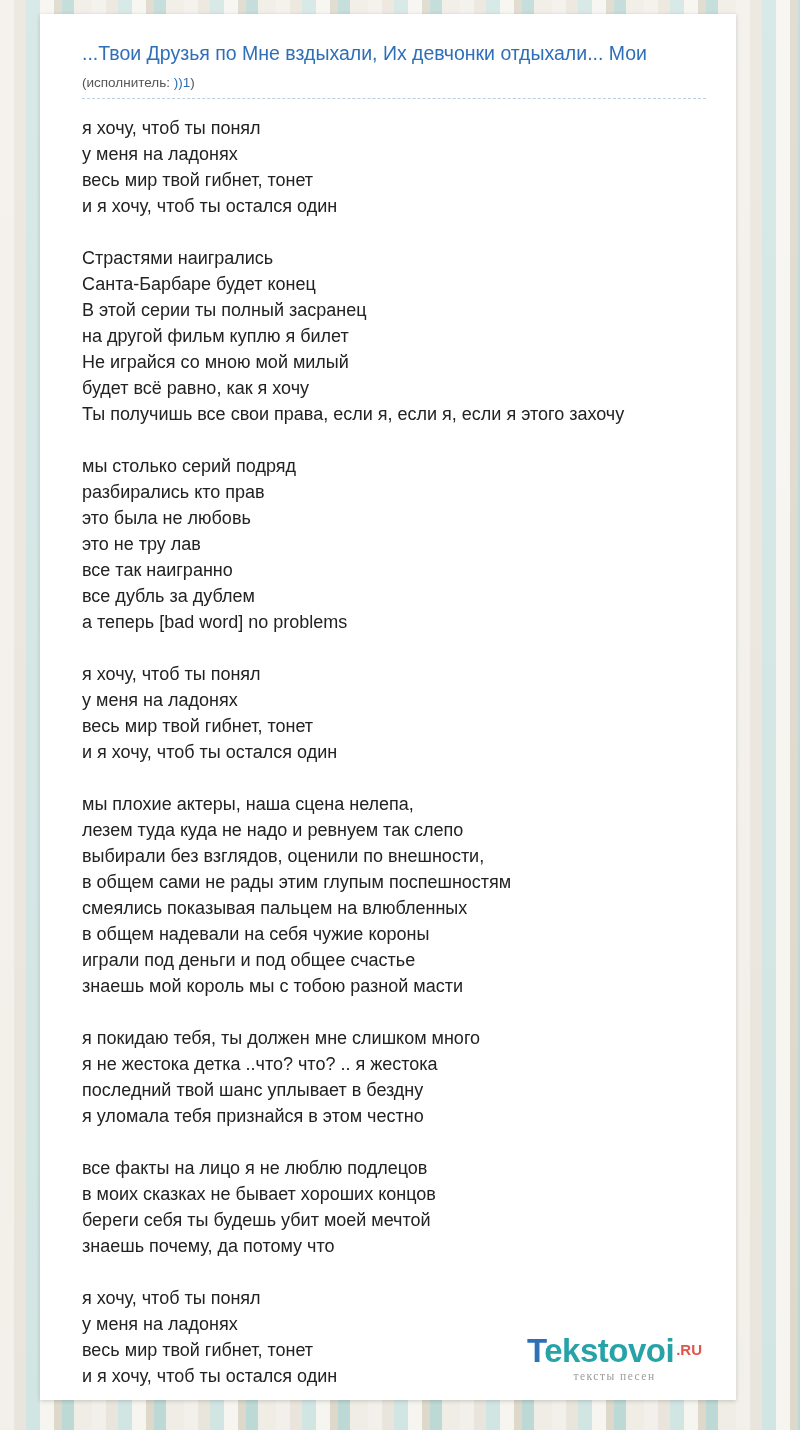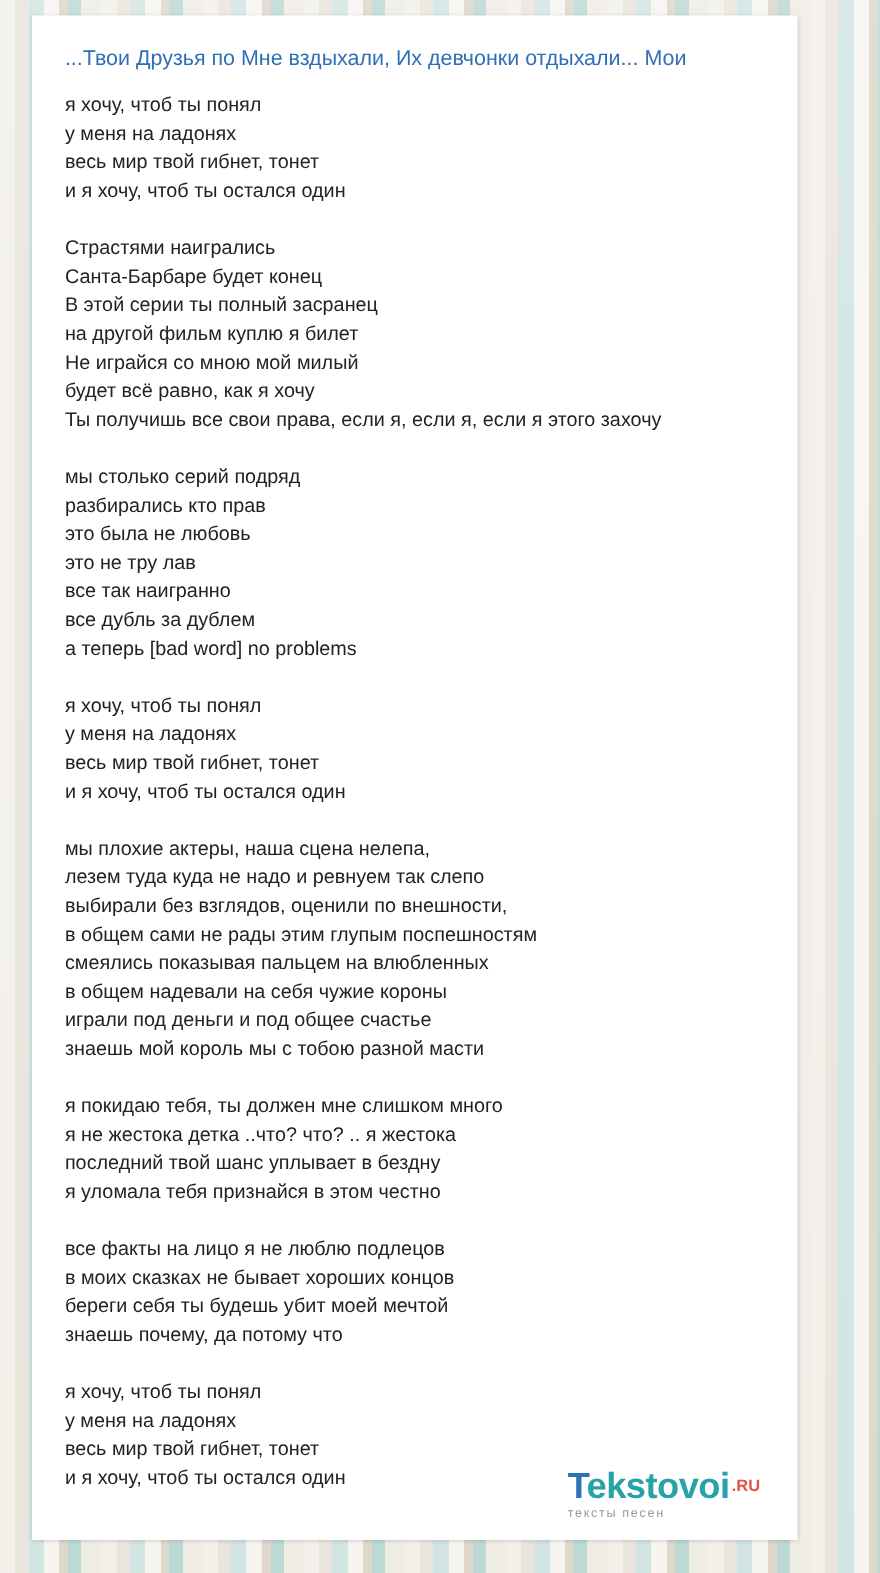--- a/index.html
+++ b/index.html
@@ -35,28 +35,29 @@
   .bg-wash {
     position: absolute;
     inset: 0;
     background: linear-gradient(180deg, rgba(255,255,255,0.18), rgba(255,255,255,0.05));
     z-index: 0;
   }
 
   
   .sheet {
     position: absolute;
-    left: 29px;
+    left: 40px;
     top: 14px;
     width: 696px;
     height: 1386px;
     background: #ffffff;
     box-shadow: 0 1px 4px rgba(0,0,0,0.18);
     z-index: 2;
     box-sizing: border-box;
+    padding-left: 12px;
   }
 
   .header {
     padding: 26px 30px 0 30px;
   }
   .song-title {
     color: #2e6fb7;
     font-size: 19.5px;
     line-height: 26px;
     font-family: "Liberation Sans", sans-serif;
@@ -80,21 +81,21 @@
     color: #222222;
     white-space: pre-wrap;
     font-family: "Liberation Sans", sans-serif;
   }
 
   
   .logo {
     position: absolute;
     right: 34px;
     bottom: 18px;
-    text-align: left;
+    text-align: center;
     line-height: 1;
   }
   .logo-main {
     font-size: 33px;
     font-weight: bold;
     color: #2f6fb5;
     letter-spacing: -0.5px;
     display: inline-block;
   }
   .logo-main .teal {
@@ -106,32 +107,36 @@
     font-weight: bold;
     display: inline-block;
     vertical-align: super;
     margin-left: 2px;
   }
   .logo-sub {
     margin-top: 4px;
     font-size: 11.5px;
     color: #9a9a9a;
     letter-spacing: 1.5px;
+    font-family: Liberation Serif, serif;
   }
 </style>
 </head>
 <body>
 
 <div class="bg"></div>
 <div class="bg-wash"></div>
 
 <div class="sheet">
 
   <div class="header">
     <div class="song-title">...Твои Друзья по Мне вздыхали, Их девчонки отдыхали... Мои</div>
+    <div class="artist-line">
+      <span>(исполнитель: </span><a class="artist-link" href="#">))1</a><span>)</span>
+    </div>
   </div>
 
   <div class="lyrics">я хочу, чтоб ты понял
 у меня на ладонях
 весь мир твой гибнет, тонет
 и я хочу, чтоб ты остался один
 
 Страстями наигрались
 Санта-Барбаре будет конец
 В этой серии ты полный засранец

